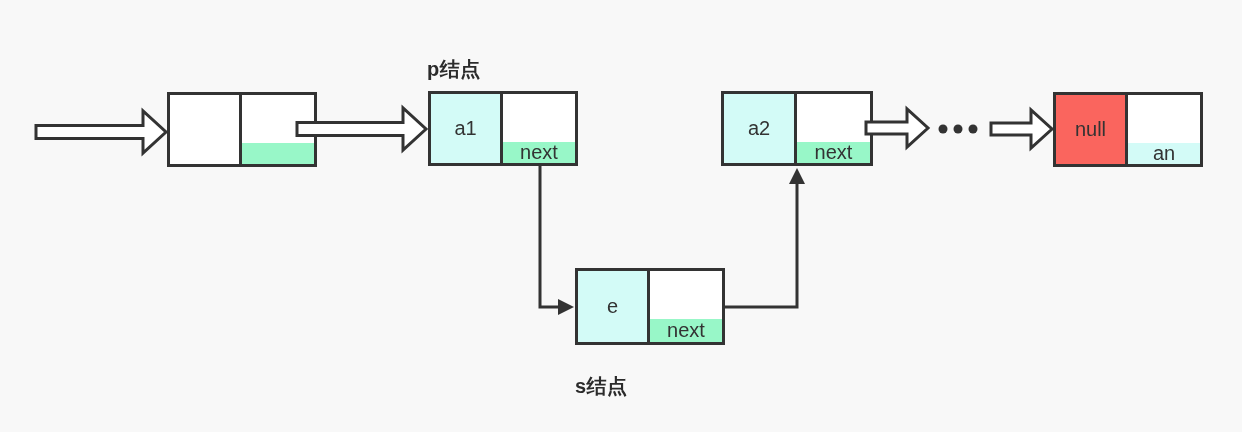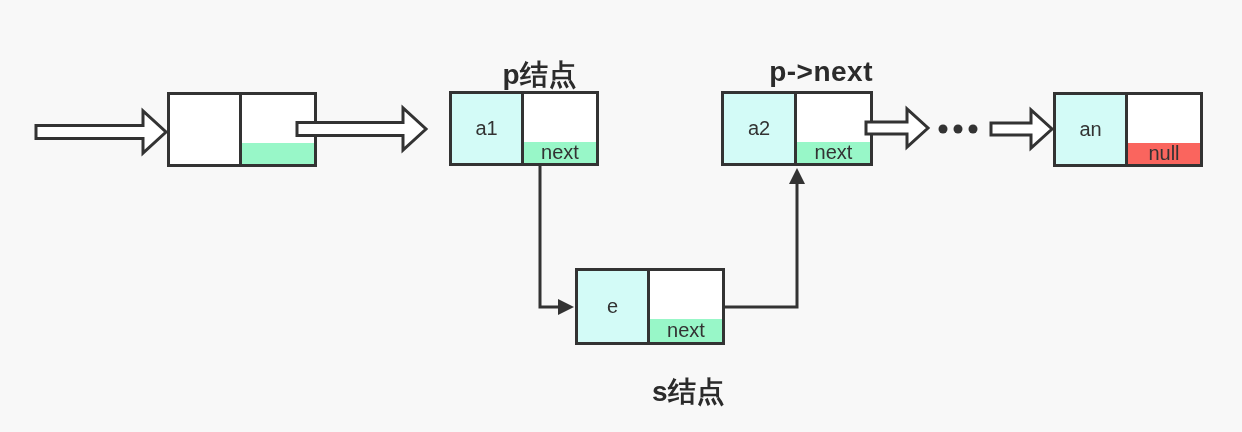--- a/index.html
+++ b/index.html
@@ -27,43 +27,43 @@
     font-size: 20px;
     color: var(--text, #333);
   }
   .cell:last-child { border-right: none; margin-top: 48px; }
   .cell.white { background: var(--white, #fff); }
   .cell.cyan  { background: var(--cyan, #d3fbf7); }
   .cell.green { background: var(--green, #98f7c8); }
   .cell.red   { background: var(--red, #fa655e); }
   .node-label {
     position: absolute;
-    text-align: right;
-    font-size: 28px;
+    text-align: left;
+    font-size: 20px;
     font-weight: 700;
     color: #2b2b2b;
     letter-spacing: 0.5px;
     white-space: nowrap;
   }
   svg.overlay {
     position: absolute;
     left: 0; top: 0;
     width: 1242px;
     height: 432px;
     pointer-events: none;
     z-index: 5;
   }
   .blockarrow { fill: var(--white, #fff); stroke: var(--stroke, #333); stroke-width: 3; stroke-linejoin: miter; }
   .conn      { fill: none; stroke: var(--stroke, #333); stroke-width: 3; }
   .tri       { fill: var(--stroke, #333); stroke: none; }
   .dot       { fill: var(--stroke, #333); }
 
   
   #head-node  { left: 167px; top: 92px;  width: 150px; height: 75px; }
-  #p-node     { left: 449px; top: 91px;  width: 150px; height: 75px; }
+  #p-node     { left: 428px; top: 91px;  width: 150px; height: 75px; }
   #pnext-node { left: 721px; top: 91px;  width: 152px; height: 75px; text-align: right; }
   #an-node    { left: 1053px; top: 92px; width: 150px; height: 75px; }
   #s-node     { left: 575px; top: 268px; width: 150px; height: 77px; }
 
   #p-node-label     { left: 427px; top: 56px;  width: 150px; }
   #pnext-node-label { left: 721px; top: 56px;  width: 152px; }
   #s-node-label     { left: 575px; top: 373px; width: 150px; }
 </style>
 </head>
 <body>
@@ -82,46 +82,45 @@
   <div class="node-label" id="p-node-label">p结点</div>
   <div class="node" id="p-node">
     <div class="cell cyan">
       <span>a1</span>
     </div>
     <div class="cell green">
       <span>next</span>
     </div>
   </div>
 
-  <div class="node-label" id="pnext-node-label">p-&gt;next</div>
   <div class="node" id="pnext-node">
     <div class="cell cyan">
       <span>a2</span>
     </div>
     <div class="cell green">
       <span>next</span>
     </div>
   </div>
 
   <div class="node" id="s-node">
     <div class="cell cyan">
       <span>e</span>
     </div>
     <div class="cell green">
       <span>next</span>
     </div>
   </div>
   <div class="node-label" id="s-node-label">s结点</div>
 
   <div class="node" id="an-node">
+    <div class="cell red">
+      <span>null</span>
+    </div>
     <div class="cell cyan">
       <span>an</span>
-    </div>
-    <div class="cell red">
-      <span>null</span>
     </div>
   </div>
 
   <svg class="overlay" viewBox="0 0 1242 432">
 
     <polygon class="blockarrow" points="36,125.5 143,125.5 143,111 166,132 143,153 143,138.5 36,138.5"></polygon>
 
     <polygon class="blockarrow" points="297,122.5 403,122.5 403,108 426,129 403,150 403,135.5 297,135.5"></polygon>
 
     <polygon class="blockarrow" points="866,122 907,122 907,109 928,128 907,147 907,134 866,134"></polygon>

